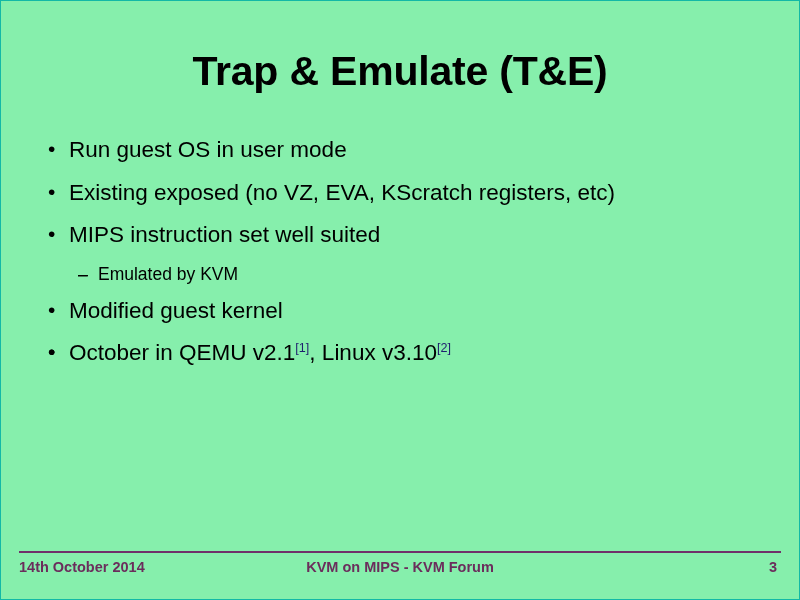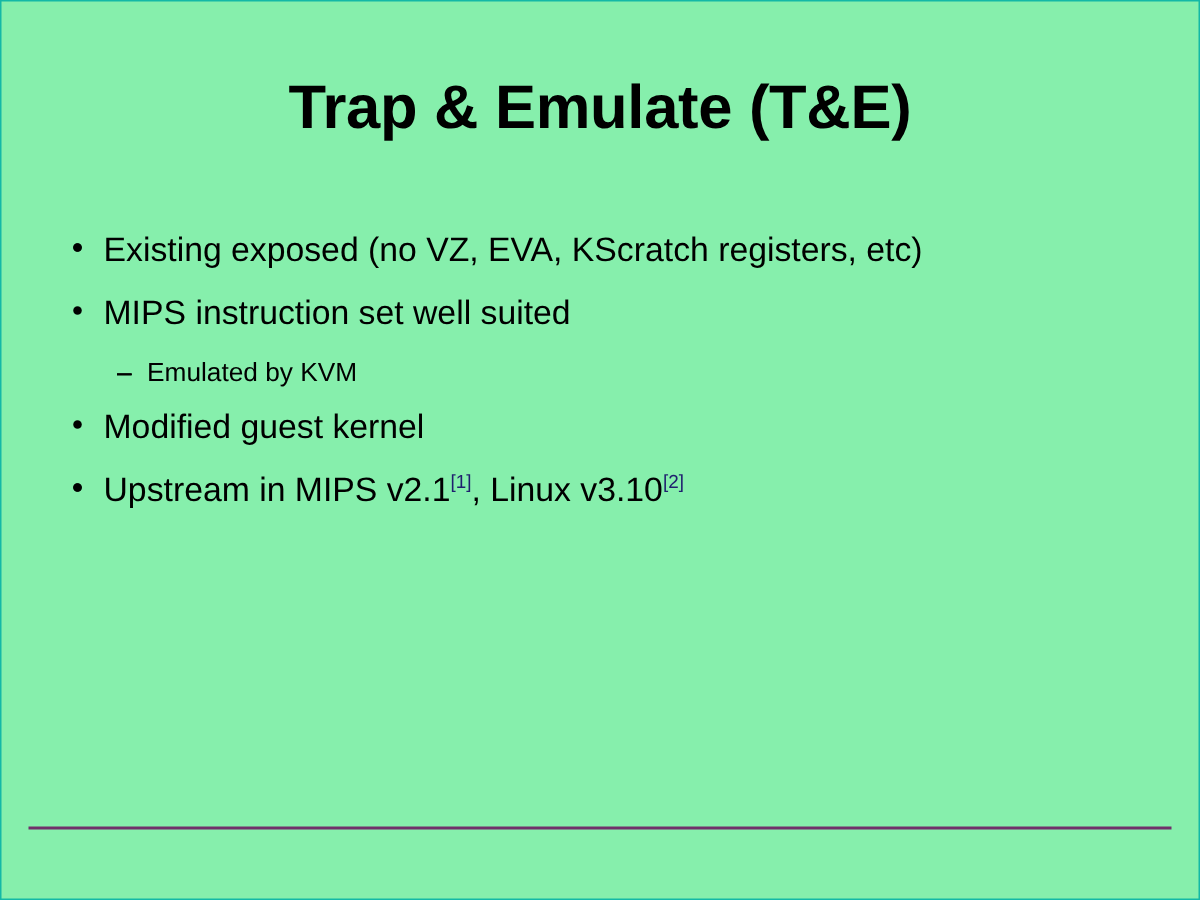--- a/index.html
+++ b/index.html
@@ -156,20 +156,21 @@
 
 <div id="slide">
 
   <div id="title">Trap &amp; Emulate (T&amp;E)</div>
 
   <div id="body">
     <ul class="lvl1">
 
       <li class="b1">
         <span class="mark">•</span>
+        <span>Run guest OS in user mode</span>
       </li>
 
       <li class="b1">
         <span class="mark">•</span>
         <span>Existing exposed (no VZ, EVA, KScratch registers, etc)</span>
       </li>
 
       <li class="b1">
         <span class="mark">•</span>
         <span>MIPS instruction set well suited</span>
@@ -197,22 +198,27 @@
       <li class="b1">
         <span class="mark">•</span>
         <span>Modified guest kernel</span>
       </li>
 
       <li class="b1">
         <span class="mark">•</span>
       </li>
 
       <li class="b1">
-        <span class="mark">•</span><span>Upstream in MIPS v2.1</span><sup class="fn">[1]</sup><span>, Linux v3.10</span><sup class="fn">[2]</sup>
+        <span class="mark">•</span><span>October in QEMU v2.1</span><sup class="fn">[1]</sup><span>, Linux v3.10</span><sup class="fn">[2]</sup>
       </li>
 
     </ul>
   </div>
 
   <div id="footer-rule"></div>
 
+  <div id="footer">
+    <span class="f-left">14th October 2014</span>
+    <span class="f-center">KVM on MIPS - KVM Forum</span>
+    <span class="f-right">3</span>
+  </div>
 
 </div>
 
 </body></html>

